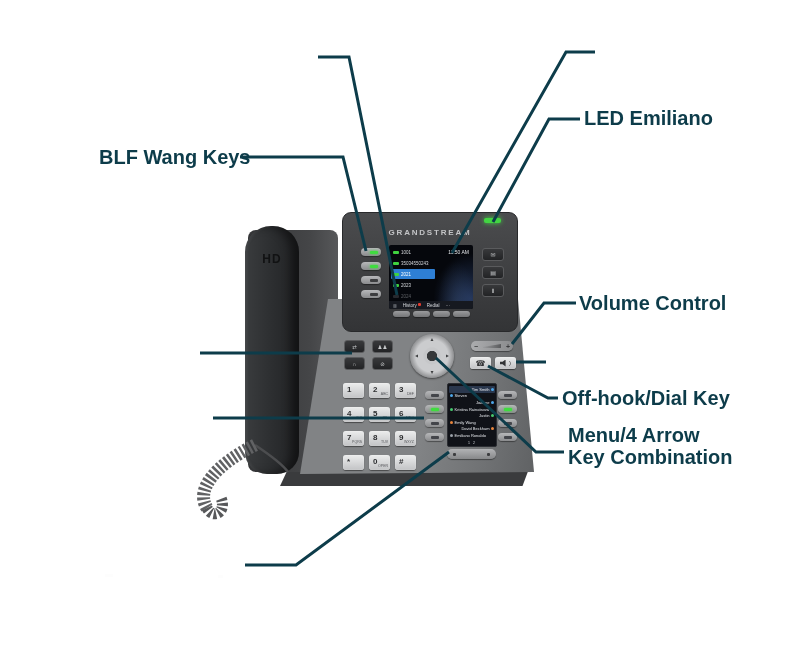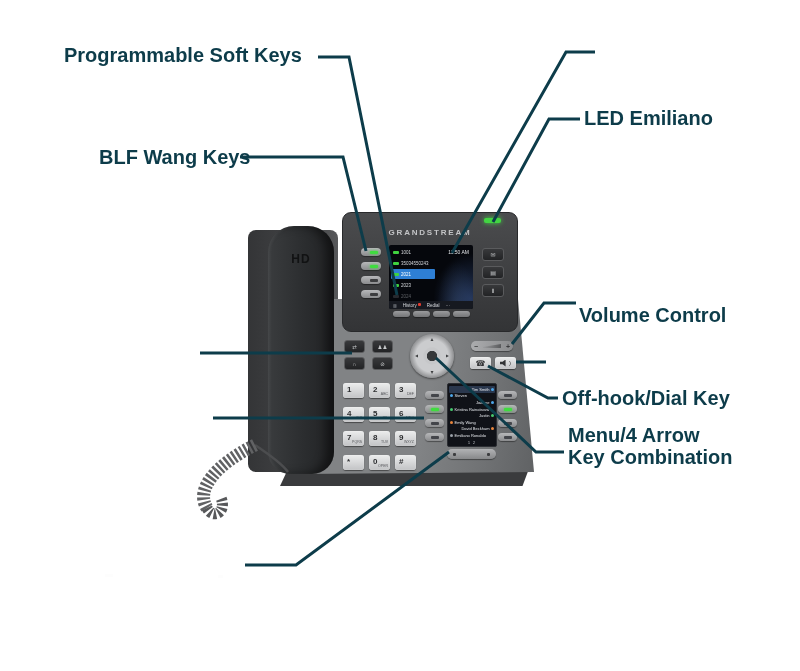--- a/index.html
+++ b/index.html
@@ -15,21 +15,21 @@
   .key-sil{background:linear-gradient(180deg,#eceded,#c2c3c5);border-radius:3px;
            box-shadow:0 1px 1px rgba(0,0,0,.45),inset 0 0 1px #fff;}
   .pill{background:linear-gradient(180deg,#b7b8ba,#8a8b8d);border-radius:4px;
         box-shadow:0 1px 1px rgba(0,0,0,.4);}
   .darkkey{background:linear-gradient(180deg,#38393b,#222325);border:1px solid #5a5b5d;
            border-radius:3px;color:#cbcdcf;display:flex;align-items:center;justify-content:center;}
   
   #cradle{left:248px;top:230px;width:90px;height:242px;background:linear-gradient(90deg,#343537,#454648 70%,#57585a);border-radius:8px;z-index:4;}
   #stand{left:280px;top:466px;width:250px;height:20px;background:#3a3b3d;
          clip-path:polygon(3% 20%,100% 0,97% 100%,0 100%);z-index:3;}
-  #handset{left:268px;top:226px;width:66px;height:248px;z-index:6;
+  #handset{left:245px;top:226px;width:54px;height:248px;z-index:6;
            background:linear-gradient(90deg,#3a3c3e,#2b2d2f 55%,#212224);
            border-radius:26px 26px 22px 22px;box-shadow:inset -8px 0 10px rgba(0,0,0,.45),inset 2px 0 3px rgba(255,255,255,.07);}
   #handset .hd{display:block;text-align:center;margin-top:26px;color:#111213;font-weight:bold;font-size:12px;letter-spacing:1px;}
   #cord-svg{left:185px;top:430px;z-index:6;}
   
   #body{left:300px;top:299px;width:234px;height:175px;z-index:5;
         background:linear-gradient(100deg,#818385 55%,#707274 80%,#606264 100%);
         clip-path:polygon(28px 0,218px 0,234px 173px,0 175px);}
   
   #panel{left:342px;top:212px;width:176px;height:120px;z-index:7;border-radius:9px;
@@ -356,20 +356,19 @@
       <polyline points="595,52 566,52 452,253"></polyline>
       <polyline points="580,119 549,119 493,222"></polyline>
       <polyline points="576,303 544,303 512,344"></polyline>
       <polyline points="546,362 516,362"></polyline>
       <polyline points="558,398 548,398 488,366"></polyline>
       <polyline points="564,452 536,452 436,358"></polyline>
       <polyline points="200,353 352,353"></polyline>
       <polyline points="213,418 424,418"></polyline>
       <polyline points="245,565 296,565 449,452"></polyline>
     </svg>
-<div class="callout" style="left: 64px; top: 44px;">Programmable Soft Keys</div>
     <div class="callout" style="left: 99px; top: 146px;">BLF Wang Keys</div>
     <div class="callout" style="left: 584px; top: 107px;">LED Emiliano</div>
-    <div class="callout" style="left: 579px; top: 292px; margin-top: 12px;">Volume Control</div>
+    <div class="callout" style="left: 579px; top: 292px;">Volume Control</div>
     <div class="callout" style="left: 562px; top: 387px;">Off-hook/Dial Key</div>
     <div class="callout" style="left: 568px; top: 424px;">Menu/4 Arrow
 Key Combination</div>
   </div>
 
 </body></html>

